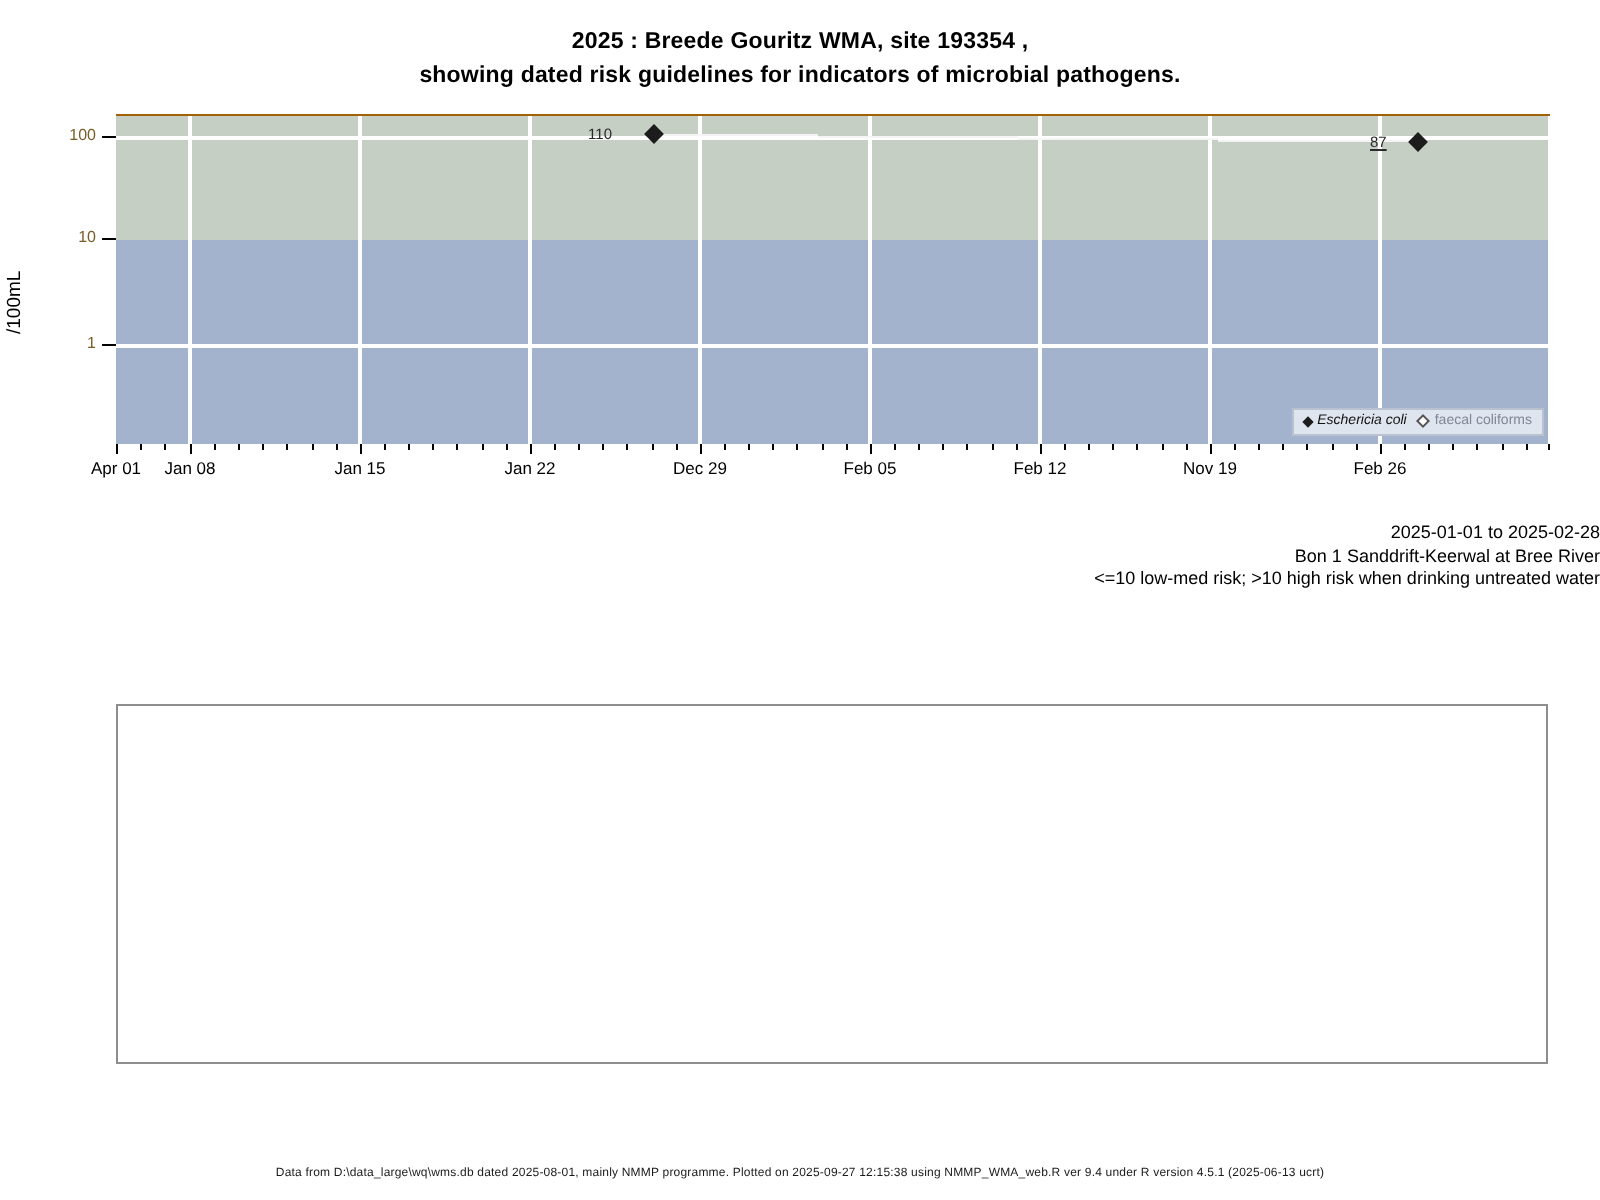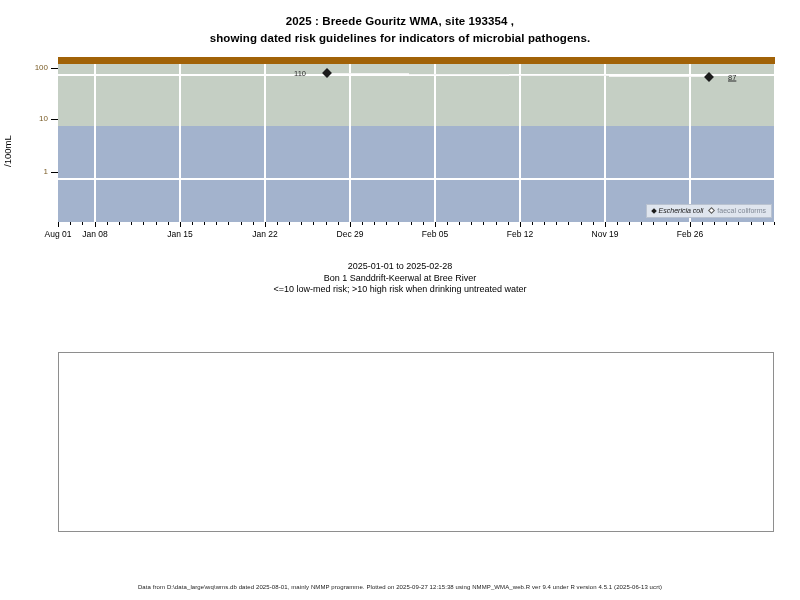--- a/index.html
+++ b/index.html
@@ -20,21 +20,21 @@
     text-align:center;font-weight:bold;font-size:11.5px;line-height:17px;
   }
   .title .l1{display:block;letter-spacing:.1px;}
   .title .l2{display:block;letter-spacing:.1px;}
 
   
   .plot-wrap{position:absolute;left:58px;top:57px;width:717px;height:165px;}
   .panel{
     position:absolute;left:0;top:0;width:100%;height:100%;
     overflow:hidden;
-    border-top:7px solid #a16207;
+    border-top:1px solid #a16207;
     box-sizing:border-box;
     text-align:right;
   }
   .band{position:absolute;left:0;width:100%;}
   .band-high{background:#c5cfc4;}
   .band-low{background:#a3b3cd;}
 
   .gridv{position:absolute;top:0;width:2px;height:100%;background:#ffffff;}
   .gridh{position:absolute;left:0;width:100%;height:2px;background:#ffffff;}
 
@@ -77,21 +77,21 @@
   .lgitem{display:flex;align-items:center;gap:3px;}
   .lgmark{width:4px;height:4px;background:#1c1c1c;
           transform:rotate(45deg);display:inline-block;}
   .lgmark.hollow{background:#ffffff;border:1px solid #555;width:3px;height:3px;}
   .lgtext{color:#111;}
   .lgtext.ital{font-style:italic;}
   .lgtext.faint{color:#7f8794;}
 
   
   .caption{
-    position:absolute;left:0;top:261px;width:800px;text-align:center;
+    position:absolute;left:0;top:261px;width:800px;text-align:right;
     font-size:9px;line-height:11.5px;color:#000;
   }
   .caption span{display:block;}
 
   
   .lowerbox{
     position:absolute;left:58px;top:352px;width:716px;height:180px;
     border:1px solid #8e8e8e;background:#ffffff;box-sizing:border-box;
   }
 
@@ -148,21 +148,21 @@
 
       <div class="series-line" style="left:269px;top:9px;width:82px;"></div>
       <div class="series-line" style="left:351px;top:10px;width:100px;"></div>
       <div class="series-line" style="left:451px;top:11px;width:100px;"></div>
       <div class="series-line" style="left:551px;top:12px;width:100px;"></div>
 
       <div class="pt" style="left:269px;top:9px;"></div>
       <div class="ptlabel" style="left:248px;top:9px;transform:translate(-100%,-50%);">110</div>
 
       <div class="pt" style="left:651px;top:13px;"></div>
-      <div class="ptlabel" style="left:670px;top:13px;text-decoration:underline;">87</div>
+      <div class="ptlabel" style="left:627px;top:13px;text-decoration:underline;">87</div>
 
       <div class="legend">
         <div class="lgitem">
           <span class="lgmark"></span>
           <span class="lgtext ital">Eschericia coli</span>
         </div>
         <div class="lgitem">
           <span class="lgmark hollow"></span>
           <span class="lgtext faint">faecal coliforms</span>
         </div>
@@ -227,21 +227,21 @@
     <div class="xmin" style="left:608px;"></div>
     <div class="xmin" style="left:620px;"></div>
     <div class="xmin" style="left:644px;"></div>
     <div class="xmin" style="left:656px;"></div>
     <div class="xmin" style="left:668px;"></div>
     <div class="xmin" style="left:680px;"></div>
     <div class="xmin" style="left:693px;"></div>
     <div class="xmin" style="left:705px;"></div>
     <div class="xmin" style="left:716px;"></div>
 
-    <div class="xlab" style="left:0px;">Aug 01</div>
+    <div class="xlab" style="left:0px;">Apr 01</div>
     <div class="xlab" style="left:37px;">Jan 08</div>
     <div class="xlab" style="left:122px;">Jan 15</div>
     <div class="xlab" style="left:207px;">Jan 22</div>
     <div class="xlab" style="left:292px;">Dec 29</div>
     <div class="xlab" style="left:377px;">Feb 05</div>
     <div class="xlab" style="left:462px;">Feb 12</div>
     <div class="xlab" style="left:547px;">Nov 19</div>
     <div class="xlab" style="left:632px;">Feb 26</div>
   </div>
 

